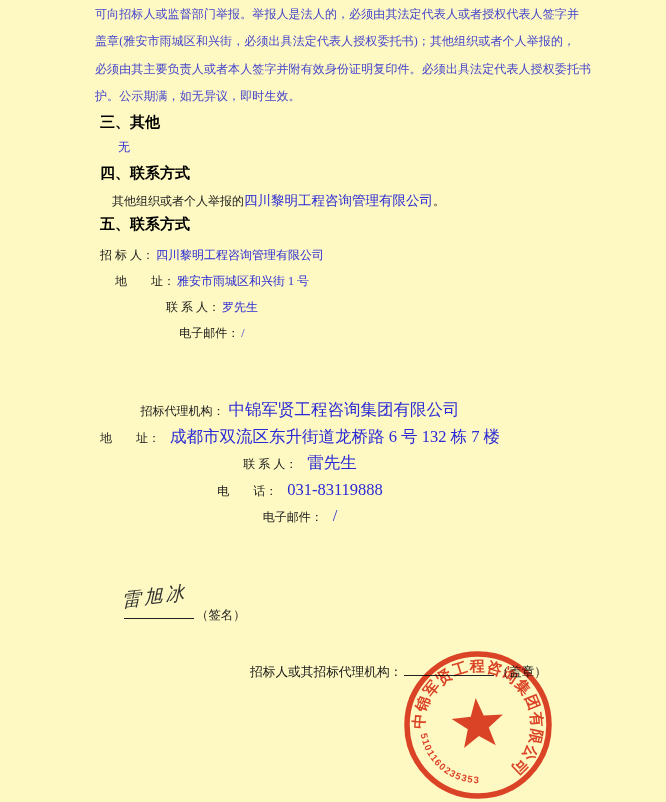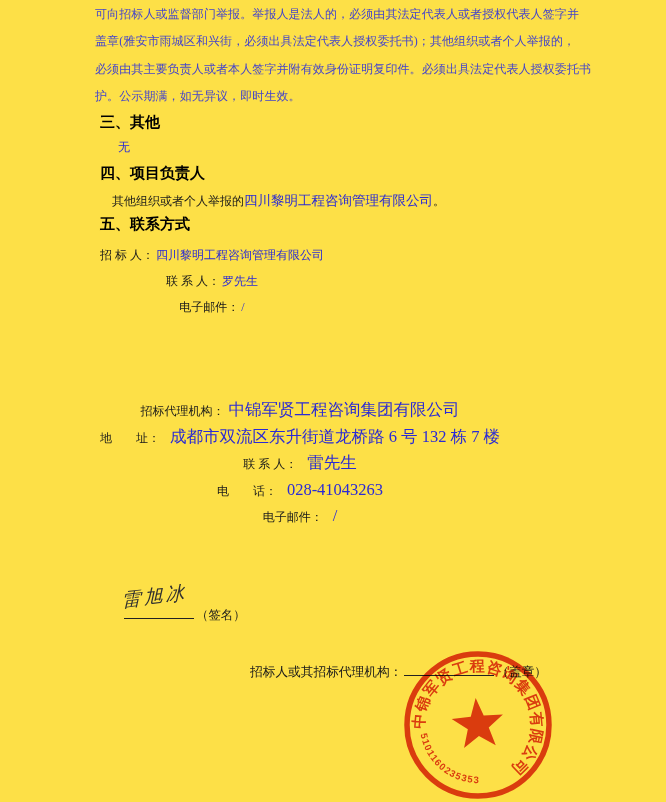--- a/index.html
+++ b/index.html
@@ -1,17 +1,17 @@
 <!DOCTYPE html>
 <html lang="zh"><head>
 <meta charset="utf-8">
 <style>
   html,body{margin:0;padding:0;background:#ffffff;}
   .page{
-    position:relative; width:666px; height:802px; background:#fde047; overflow:hidden;
+    position:relative; width:666px; height:802px; background:#fef9c3; overflow:hidden;
     font-family:"Liberation Serif","DejaVu Serif",serif; color:#1a1a1a;
   }
   .abs{position:absolute;}
   
   .intro{left:95px; top:1px; width:500px; font-size:12px; line-height:27.4px; color:#4444cb;}
   .intro .pline{display:block; white-space:nowrap; letter-spacing:0.1px;}
   
   .heading{font-family:"Liberation Sans","DejaVu Sans",sans-serif; font-weight:700; font-size:15px; color:#000; white-space:nowrap;}
   .h-other{left:100px; top:113px;text-align:right;}
   .h-supervision{left:100px; top:164px;}
@@ -63,51 +63,54 @@
   <div class="abs intro">
     <span class="pline">可向招标人或监督部门举报。举报人是法人的，必须由其法定代表人或者授权代表人签字并</span>
     <span class="pline">盖章(雅安市雨城区和兴街，必须出具法定代表人授权委托书)；其他组织或者个人举报的，</span>
     <span class="pline">必须由其主要负责人或者本人签字并附有效身份证明复印件。必须出具法定代表人授权委托书</span>
     <span class="pline">护。公示期满，如无异议，即时生效。</span>
   </div>
 
   <div class="abs heading h-other">三、其他</div>
   <div class="abs other-content">无</div>
 
-  <div class="abs heading h-supervision">四、项目负责人</div>
+  <div class="abs heading h-supervision">四、联系方式</div>
   <div class="abs supervision">
     <span>其他组织或者个人举报的</span><span class="company">四川黎明工程咨询管理有限公司</span><span>。</span>
   </div>
 
   <div class="abs heading h-contact">五、联系方式</div>
 
   <div class="abs contact tenderer">
     <div class="crow">
       <span class="clabel">招 标 人：</span><span class="cvalue">四川黎明工程咨询管理有限公司</span>
+    </div>
+    <div class="crow">
+      <span class="clabel">地　　址：</span><span class="cvalue">雅安市雨城区和兴街 1 号</span>
     </div>
     <div class="crow">
       <span class="clabel">联 系 人：</span><span class="cvalue">罗先生</span>
     </div>
     <div class="crow">
       <span class="clabel">电子邮件：</span><span class="cvalue">/</span>
     </div>
   </div>
 
   <div class="abs contact agency">
     <div class="crow">
       <span class="clabel">招标代理机构：</span><span class="cvalue">中锦军贤工程咨询集团有限公司</span>
     </div>
     <div class="crow">
       <span class="clabel">地　　址：</span><span class="cvalue">成都市双流区东升街道龙桥路 6 号 132 栋 7 楼</span>
     </div>
     <div class="crow">
       <span class="clabel">联 系 人：</span><span class="cvalue">雷先生</span>
     </div>
     <div class="crow">
-      <span class="clabel">电　　话：</span><span class="cvalue">028-41043263</span>
+      <span class="clabel">电　　话：</span><span class="cvalue">031-83119888</span>
     </div>
     <div class="crow">
       <span class="clabel">电子邮件：</span><span class="cvalue">/</span>
     </div>
   </div>
 
   <div class="abs sig-row1">
     <span class="sig-wrap"><span class="sig-ink">雷旭冰</span></span><span>（签名）</span>
   </div>
 

